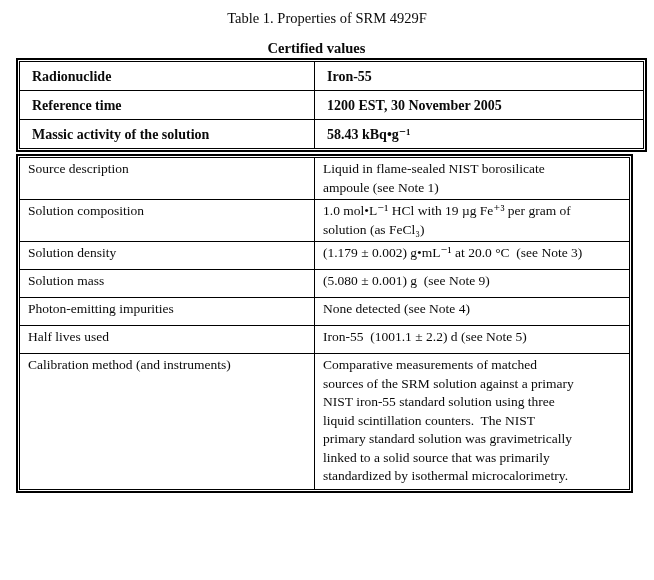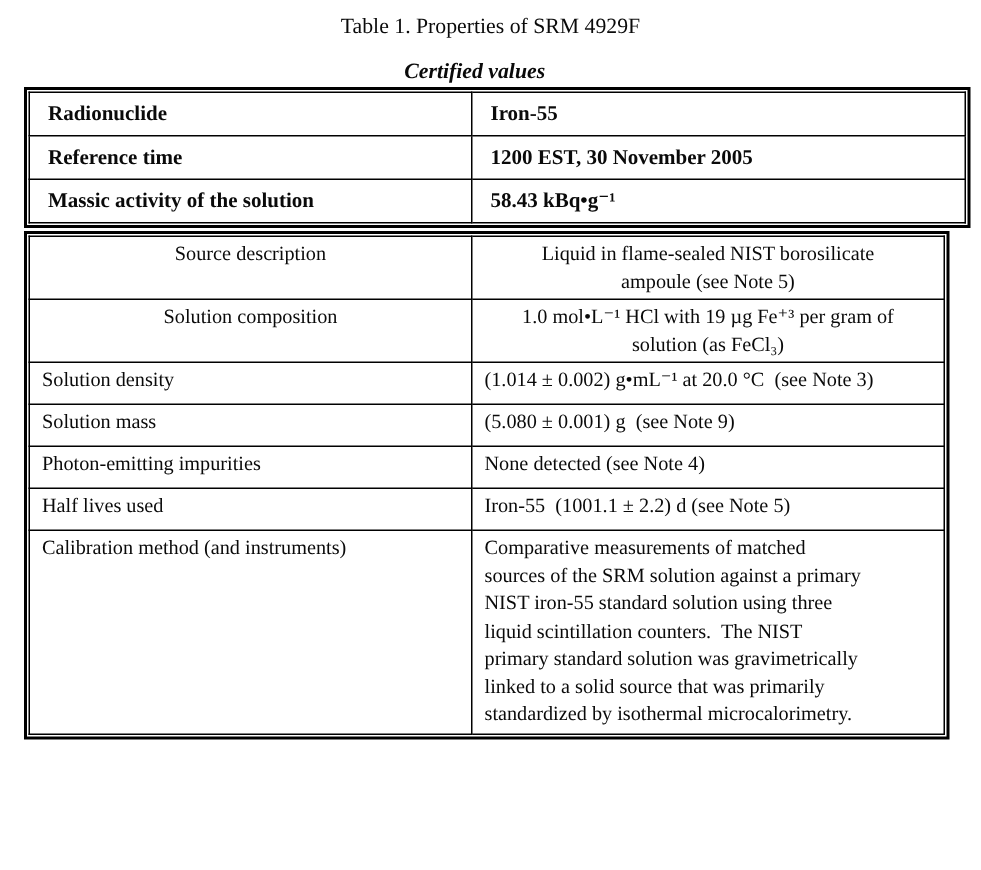--- a/index.html
+++ b/index.html
@@ -28,21 +28,20 @@
   }
   .tbl-heading {
     text-align: center;
     font-size: 14.5px;
     line-height: 16px;
   }
   .tbl-heading.certified {
     margin-top: 14px;
     font-weight: bold;
     width: 633px; 
-    font-style: italic;
   }
   .tbl-heading.uncertified {
     margin-top: 16px;
     width: 619px; 
   }
   
   .tbl-wrap {
     margin-left: 16px;
     margin-top: 2px;
     border: 2px solid #000;
@@ -70,21 +69,21 @@
     line-height: 19px;
     padding: 5px 10px 4px 12px;
     margin-top: 44px;
   }
   .tbl2 td {
     font-size: 13.5px;
     line-height: 18.5px;
     padding: 2px 8px 2px 8px;
   }
   .tbl2 tr.r-single { height: 28px; }
-  .tbl2 tr.r-double { height: 40px; text-align: center; }
+  .tbl2 tr.r-double { height: 40px; }
   .tbl2 tr.r-big    { height: 136px; }
   .seg-regular { font-weight: normal; }
   .seg-italic  { font-style: italic; }
 </style>
 </head>
 <body>
 
 <div class="page">
 
   <div class="doc-title">Table 1. Properties of SRM 4929F</div>
@@ -118,30 +117,30 @@
   <div class="tbl-wrap tbl2">
     <table>
       <colgroup>
           <col class="c1">
           <col>
         </colgroup>
       <tbody>
         <tr class="r-double">
           <td>Source description</td>
           <td>Liquid in flame-sealed NIST borosilicate
-ampoule (see Note 5)</td>
+ampoule (see Note 1)</td>
         </tr>
         <tr class="r-double">
           <td>Solution composition</td>
           <td>1.0 mol•L⁻¹ HCl with 19 µg Fe⁺³ per gram of
 solution (as FeCl₃)</td>
         </tr>
         <tr class="r-single">
           <td>Solution density</td>
-          <td>(1.014 ± 0.002) g•mL⁻¹ at 20.0 °C  (see Note 3)</td>
+          <td>(1.179 ± 0.002) g•mL⁻¹ at 20.0 °C  (see Note 3)</td>
         </tr>
         <tr class="r-single">
           <td>Solution mass</td>
           <td>(5.080 ± 0.001) g  (see Note 9)</td>
         </tr>
         <tr class="r-single">
           <td>Photon-emitting impurities</td>
           <td>None detected (see Note 4)</td>
         </tr>
         <tr class="r-single">

